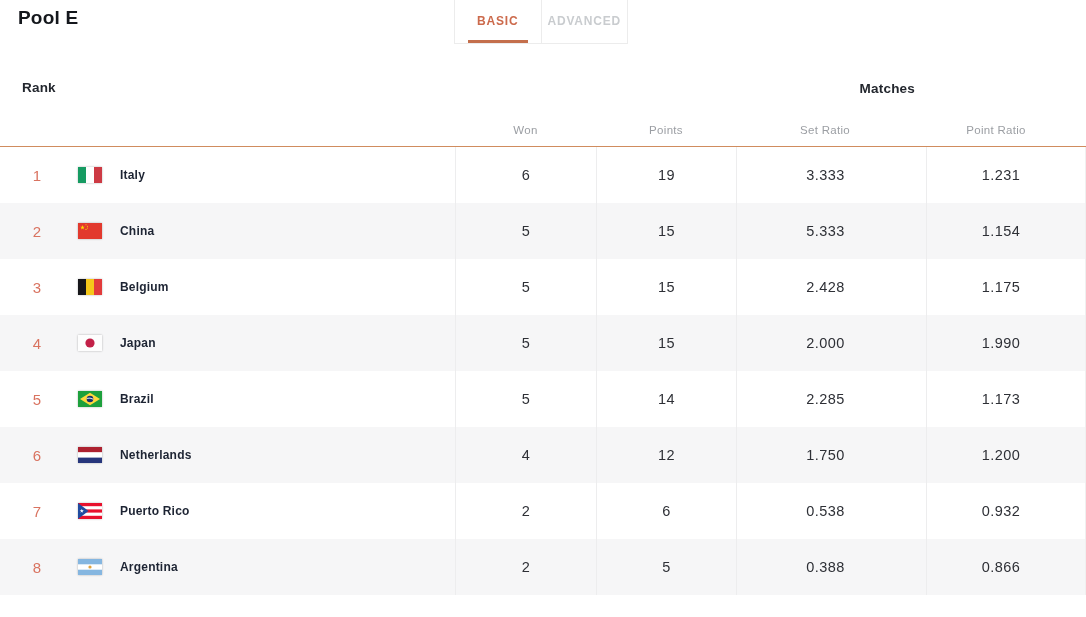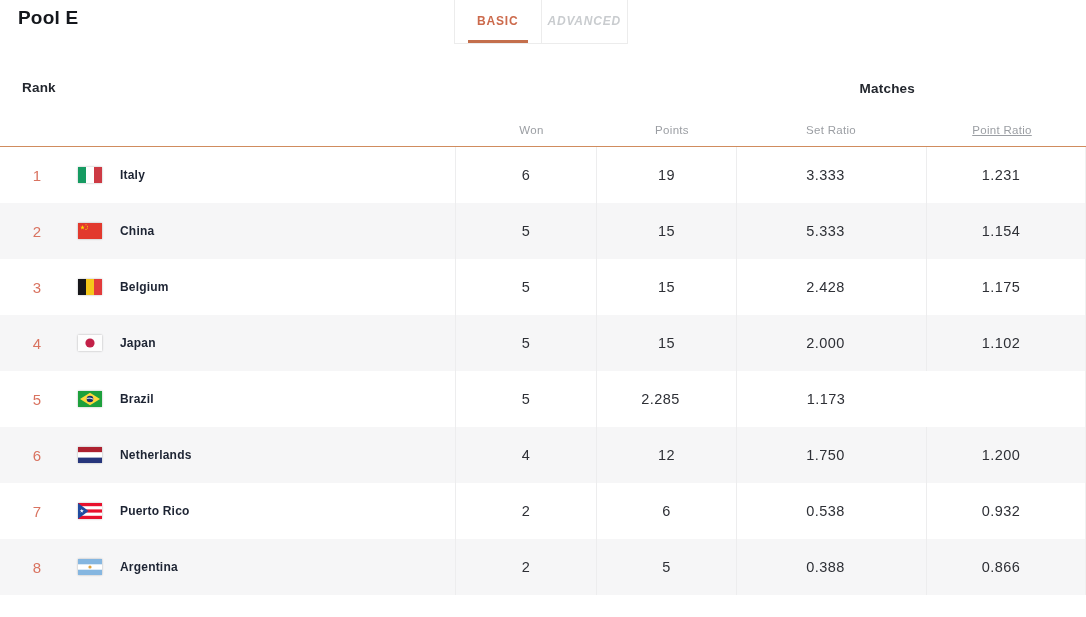--- a/index.html
+++ b/index.html
@@ -14,43 +14,43 @@
   }
   .tabs {
     position: absolute; left: 454px; top: -2px; height: 46px; width: 174px;
     display: flex; border: 1px solid #ececec; background: #fff;
   }
   .tab {
     flex: 1; display: flex; align-items: center; justify-content: center;
     font-size: 12px; font-weight: bold; letter-spacing: .8px; cursor: pointer;
     position: relative; text-transform: uppercase;
   }
-  .tab + .tab { border-left: 1px solid #ececec; font-style: italic; }
+  .tab + .tab { border-left: 1px solid #ececec; }
   .tab.active { color: #cc6a4c; }
   .tab.inactive { color: #c9cccf; }
   .tab.active::after {
     content: ""; position: absolute; left: 13px; right: 13px; bottom: 0;
     height: 3px; background: #c46f4c;
   }
 
   
   .thead { position: relative; height: 81px; border-bottom: 1px solid #d08c5e; }
   .group-rank {
     position: absolute; left: 22px; top: 14px;
     font-size: 13.5px; font-weight: bold; color: #23272e; letter-spacing: .2px;
   }
   .group-matches {
     position: absolute; left: 455px; top: 15px; width: 460px; text-align: right;
     font-size: 13.5px; font-weight: bold; color: #23272e; letter-spacing: .2px;
   }
   .subheads { position: absolute; left: 0; right: 0; bottom: 10px; display: grid;
-    grid-template-columns: 455px 141px 140px 190px 160px; padding-left: 6px; }
+    grid-template-columns: 455px 141px 140px 190px 160px; }
   .subhead { text-align: center; font-size: 11.5px; color: #9b9ea3; letter-spacing: .3px; }
   .subhead.pad-sm { padding-right: 12px; }
-  .subhead.pad-lg { padding-right: 20px; text-decoration: underline; }
+  .subhead.pad-lg { padding-right: 20px; }
 
   
   .tbody { border-right: 1px solid #f0f0f0; }
   .row {
     display: grid; grid-template-columns: 455px 141px 140px 190px 160px;
     height: 56px; align-items: center; background: #ffffff;
   }
   .row:nth-child(even) { background: #f6f6f7; }
   .team-cell { display: flex; align-items: center; height: 100%; }
   .rank {
@@ -161,37 +161,38 @@
           <svg viewBox="0 0 24 16">
             <rect width="24" height="16" fill="#fdfdfd"></rect>
             <circle cx="12" cy="8" r="4.6" fill="#c22047"></circle>
           </svg>
         </span>
       <span class="team">Japan</span>
     </div>
     <div class="stat">5</div>
     <div class="stat">15</div>
     <div class="stat pad-sm">2.000</div>
-    <div class="stat pad-lg">1.102</div>
+    <div class="stat pad-lg">1.990</div>
   </div>
 
   <div class="row">
     <div class="team-cell">
       <span class="rank">5</span>
       <span class="flag">
           <svg viewBox="0 0 24 16">
             <rect width="24" height="16" fill="#1da03c"></rect>
             <polygon fill="#ffd83d" points="12,1.8 22,8 12,14.2 2,8"></polygon>
             <circle cx="12" cy="8" r="3.3" fill="#17306e"></circle>
             <path d="M8.8,7.4 Q12,6.4 15.2,8.2" stroke="#fff" stroke-width=".9" fill="none"></path>
           </svg>
         </span>
       <span class="team">Brazil</span>
     </div>
     <div class="stat">5</div>
+    <div class="stat">14</div>
     <div class="stat pad-sm">2.285</div>
     <div class="stat pad-lg">1.173</div>
   </div>
 
   <div class="row">
     <div class="team-cell">
       <span class="rank">6</span>
       <span class="flag">
           <svg viewBox="0 0 24 16">
             <rect width="24" height="5.4" fill="#ad2130"></rect>

